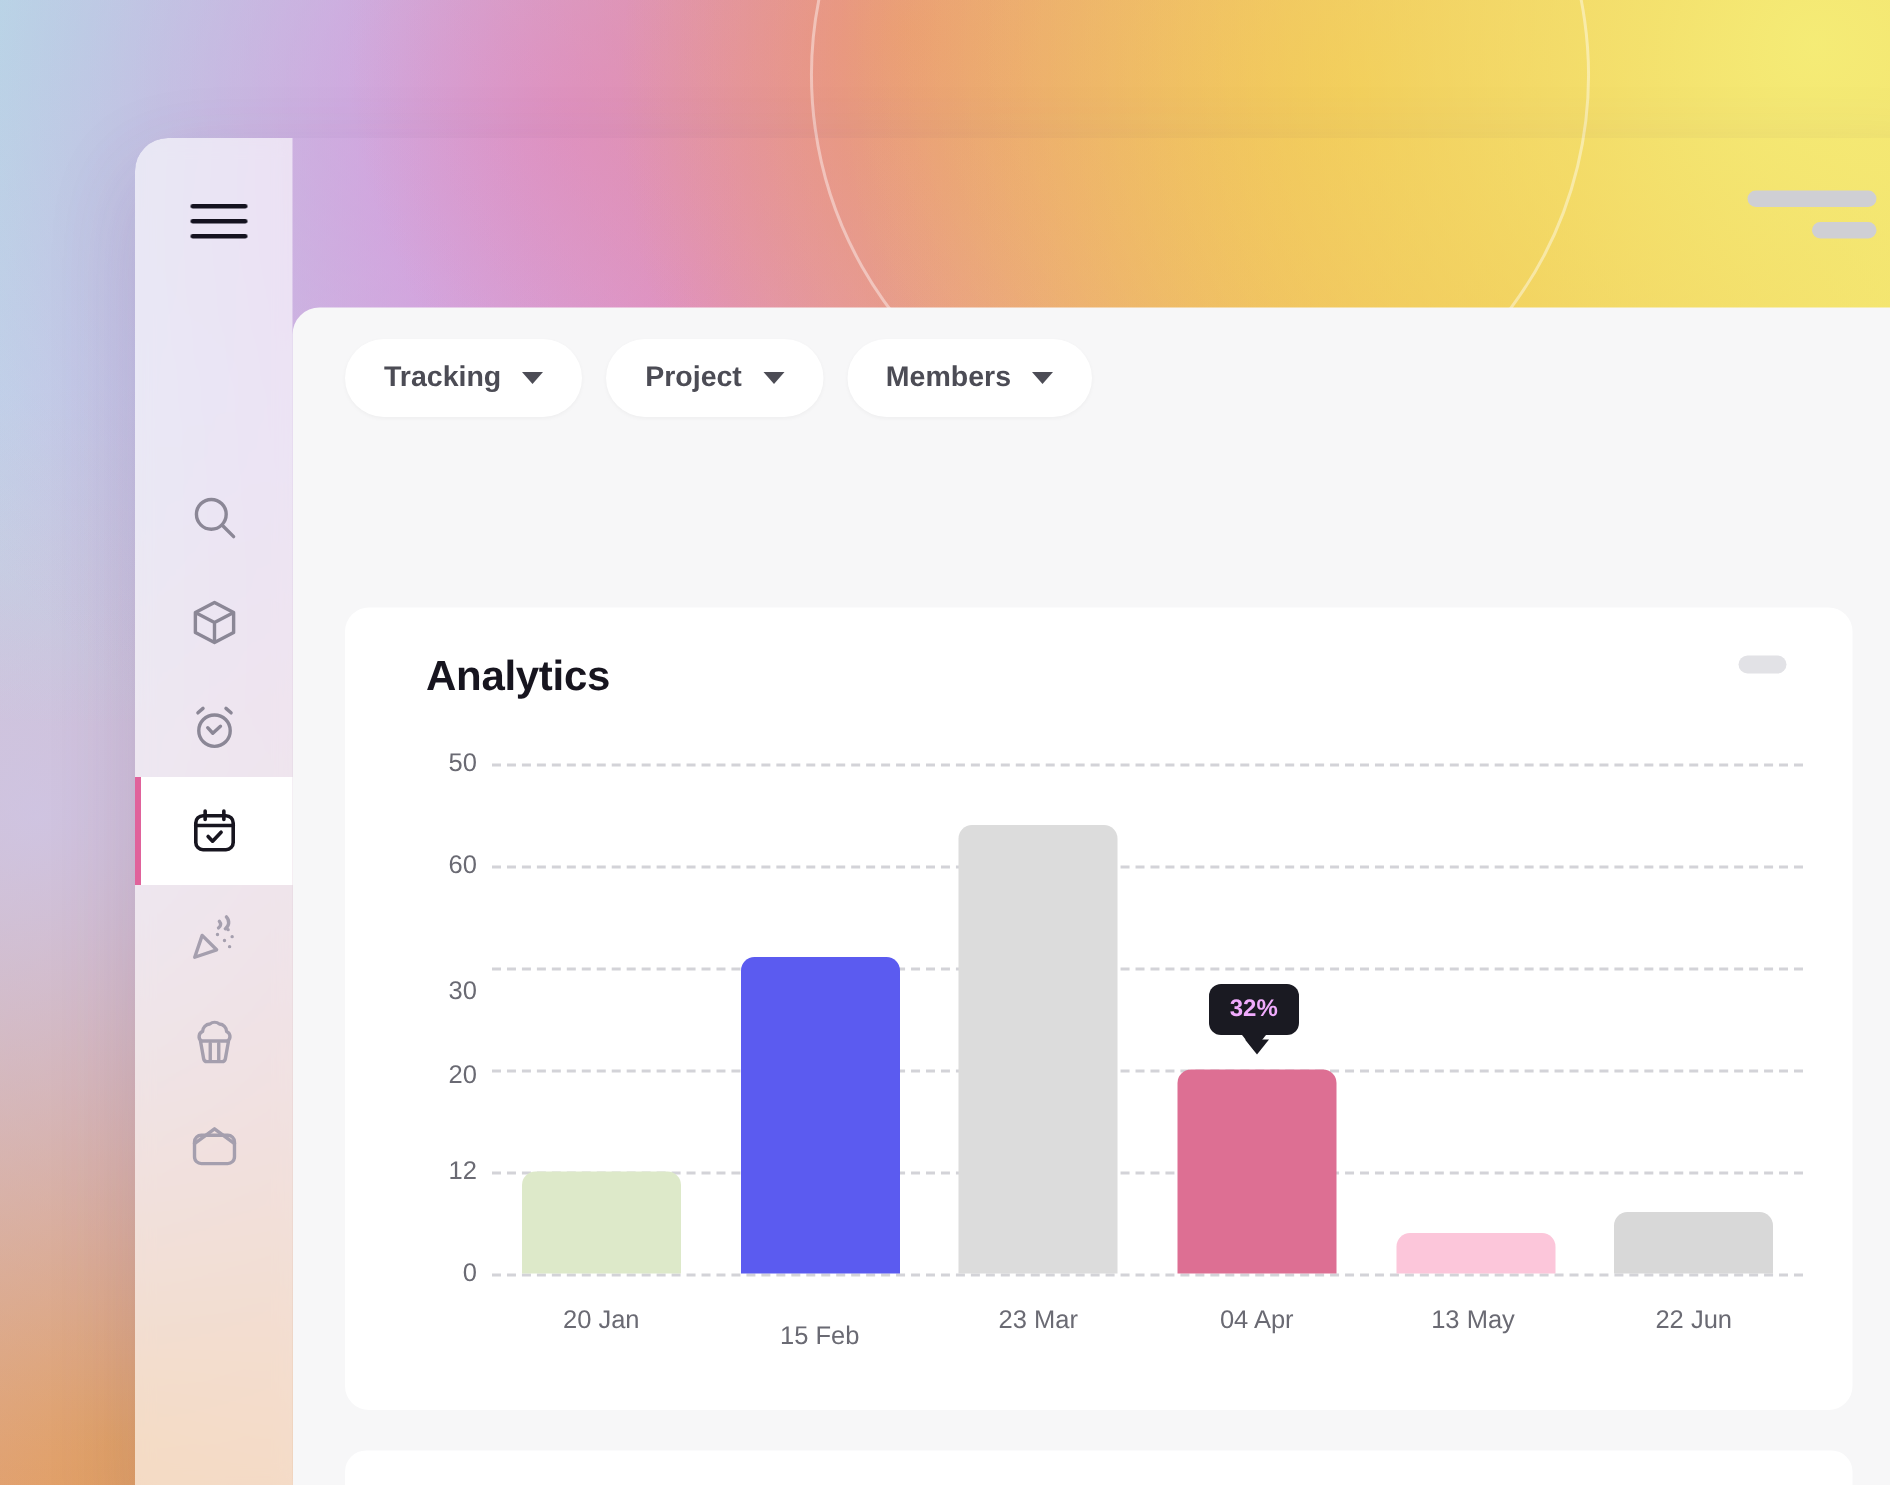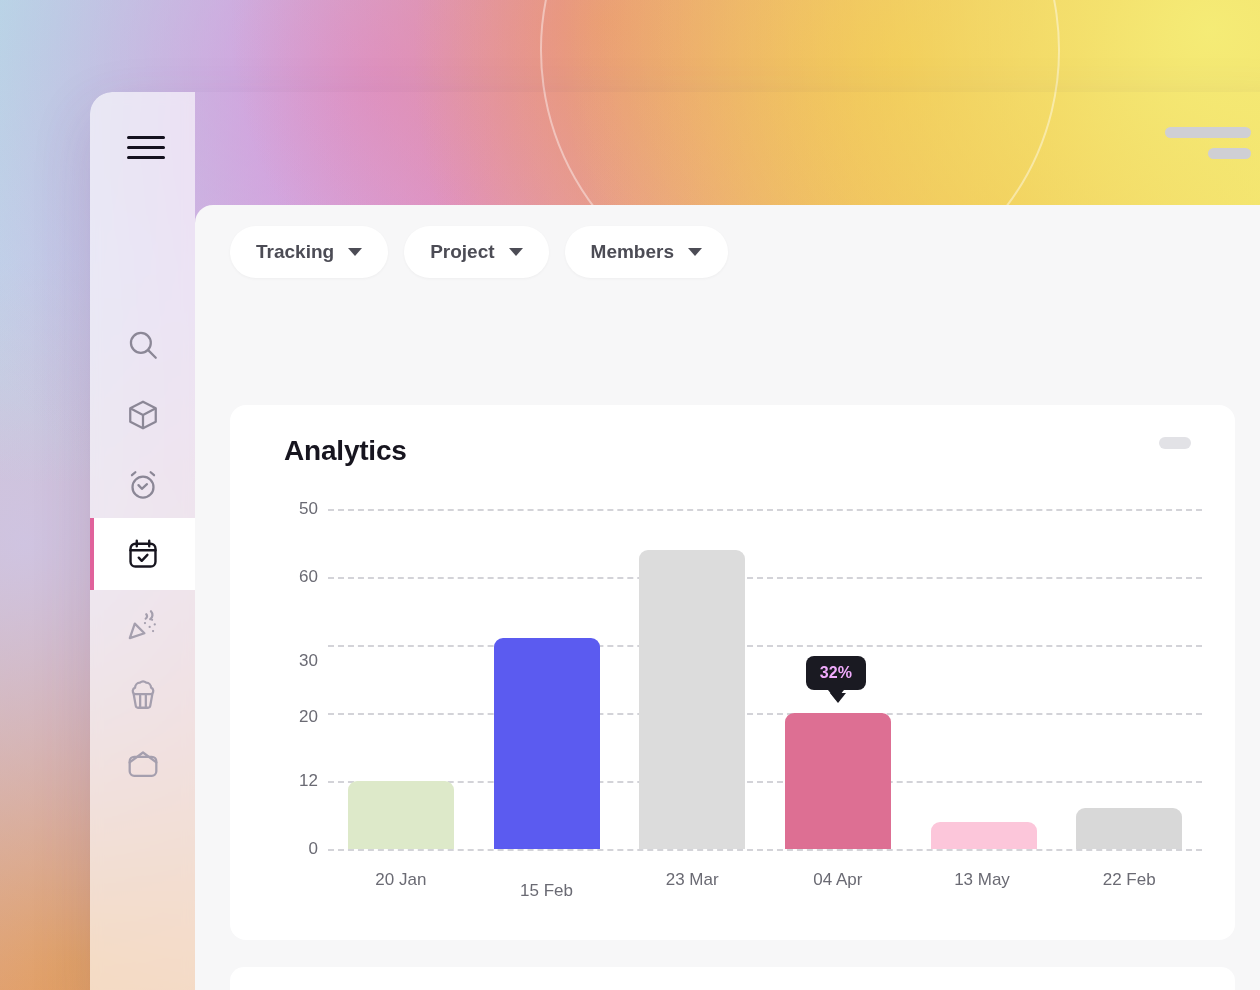--- a/index.html
+++ b/index.html
@@ -419,21 +419,21 @@
             <div class="bar-col" style="left: 748.167px;">
               <div class="bar" style="height: 40.8px; background: rgb(216, 216, 216);"></div>
             </div>
           </div>
         <div id="x-axis">
             <div class="x-label" style="left: 100.833px;">20 Jan</div>
             <div class="x-label" style="left: 246.5px; margin-top: 11px;">15 Feb</div>
             <div class="x-label" style="left: 392.167px;">23 Mar</div>
             <div class="x-label" style="left: 537.833px;">04 Apr</div>
             <div class="x-label" style="left: 682px;">13 May</div>
-            <div class="x-label" style="left: 829.167px;">22 Feb</div>
+            <div class="x-label" style="left: 829.167px;">22 Jun</div>
           </div>
       <div id="tooltip" style="position: absolute; background: rgb(26, 26, 34); color: #f0abfc; font-size: 16px; font-weight: 700; padding: 8px 14px; border-radius: 8px; white-space: nowrap; left: 575.833px; top: 251px;">32%</div>
           <div style="position: absolute; left: 599.833px; top: 288px; width: 0px; height: 0px; border-left: 8px solid transparent; border-right: 8px solid transparent; border-top: 10px solid rgb(26, 26, 34);"></div>
         </div>
     </section>
 
     <section id="row-card">
 
       <div id="row-avatar">
         <svg width="44" height="52" viewBox="0 0 44 52">

